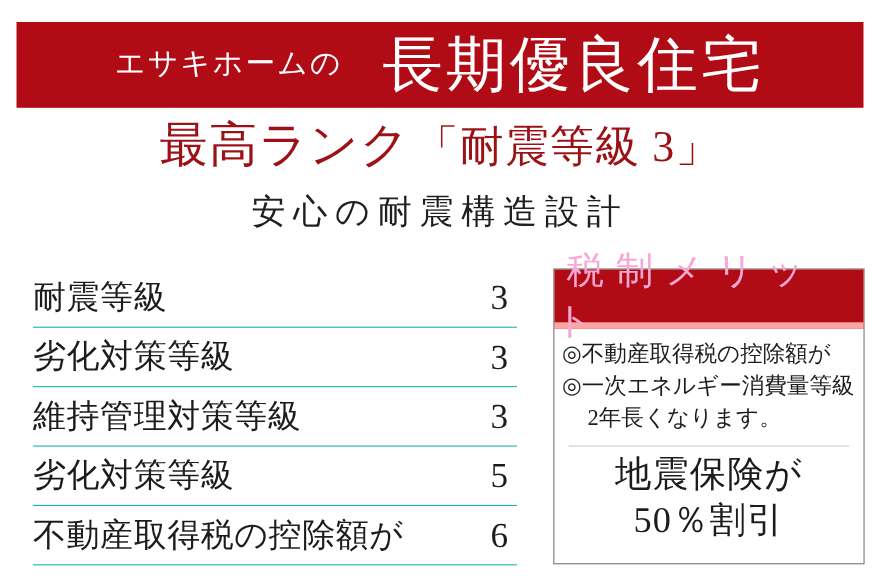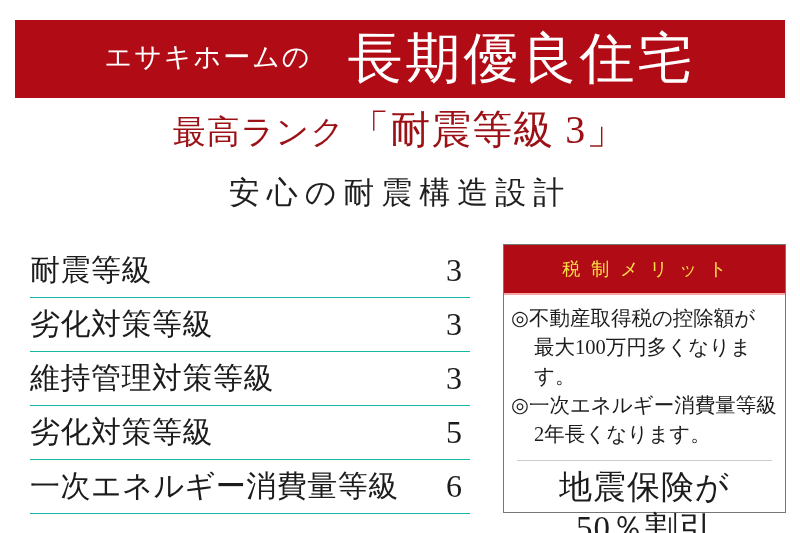--- a/index.html
+++ b/index.html
@@ -22,21 +22,21 @@
     transform:translateY(-2px);
   }
   .banner-title{
     font-size:55px;letter-spacing:3px;font-weight:500;
   }
   
   .headline{
     position:absolute;left:0;top:102px;width:800px;
     text-align:center;color:#9c1116;white-space:nowrap;
   }
-  .hl-small{font-size:33px;letter-spacing:1px;}
+  .hl-small{font-size:44px;letter-spacing:1px;}
   .hl-large{font-size:40px;letter-spacing:1px;}
   .subtitle{
     position:absolute;left:0;top:172px;width:800px;
     text-align:center;font-size:31px;letter-spacing:7px;color:#1f1f1f;
   }
   
   .ratings{
     position:absolute;left:30px;top:244px;width:440px;
   }
   .rating-row{
@@ -47,23 +47,23 @@
   .rating-label{font-size:30px;color:#1c1c1c;letter-spacing:0.5px;}
   .rating-value{font-size:32px;color:#1c1c1c;padding-right:8px;}
   
   .tax-panel{
     position:absolute;left:503px;top:244px;width:283px;height:269px;
     box-sizing:border-box;border:1px solid #777777;background:#ffffff;
   }
   .tax-header{
     height:48px;background:#b10c15;
     display:flex;align-items:center;justify-content:center;
-    color:#fde047;font-size:18px;letter-spacing:11px;
+    color:#f9a8d4;font-size:34px;letter-spacing:11px;
     text-indent:11px; 
-    border-bottom:2px solid #fca5a5;
+    border-bottom:6px solid #fca5a5;
   }
   .tax-body{
     padding:9px 7px 0 7px;
     font-size:20.5px;line-height:1.42;color:#1c1c1c;
   }
   .bullet-line2{padding-left:23px;}
   .tax-divider{
     border:none;border-top:1px solid #cccccc;
     margin:10px 6px 6px 6px;
   }
@@ -100,31 +100,30 @@
     </div>
     <div class="rating-row">
       <span class="rating-label">維持管理対策等級</span>
       <span class="rating-value">3</span>
     </div>
     <div class="rating-row">
       <span class="rating-label">劣化対策等級</span>
       <span class="rating-value">5</span>
     </div>
     <div class="rating-row">
-      <span class="rating-label">一次エネルギー消費量等級</span>
+      <span class="rating-label">不動産取得税の控除額が</span>
       <span class="rating-value">6</span>
     </div>
   </div>
 
   <div class="tax-panel">
     <div class="tax-header">税制メリット</div>
     <div class="tax-body">
       <div>
         <div class="bullet-line1">◎不動産取得税の控除額が</div>
-        <div class="bullet-line2">最大100万円多くなります。</div>
       </div>
       <div>
         <div class="bullet-line1">◎一次エネルギー消費量等級</div>
         <div class="bullet-line2">2年長くなります。</div>
       </div>
       <hr class="tax-divider">
       <div class="tax-highlight">
         <div>地震保険が</div>
         <div>50％割引</div>
       </div>

